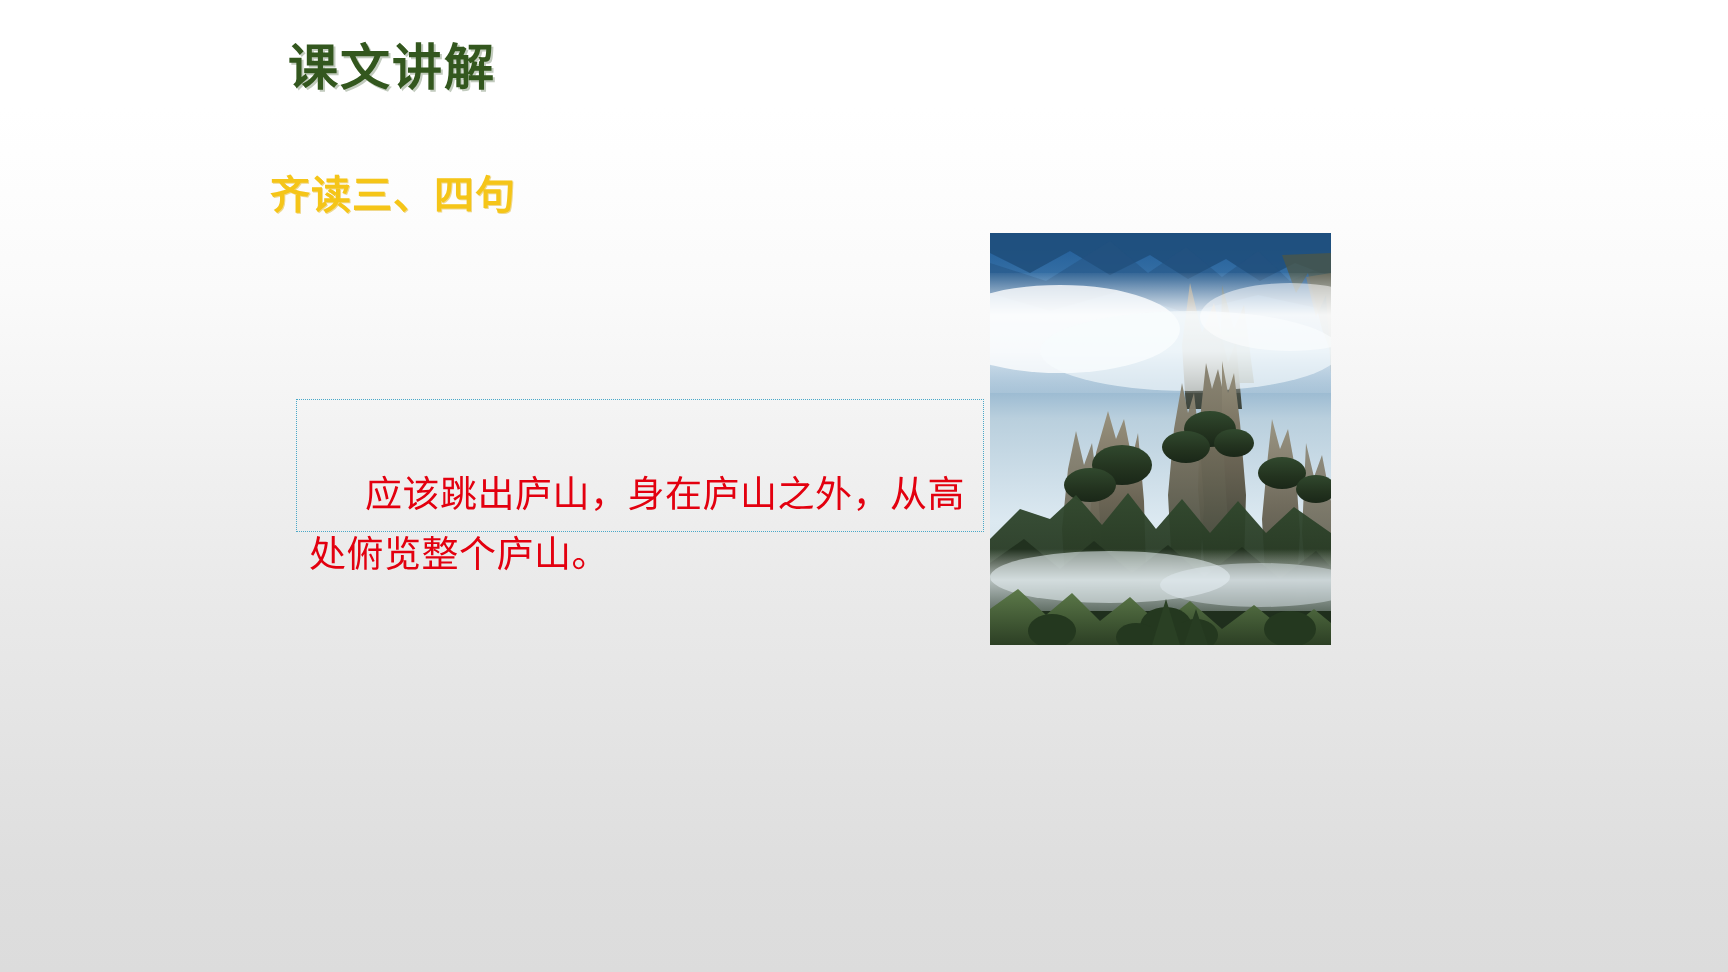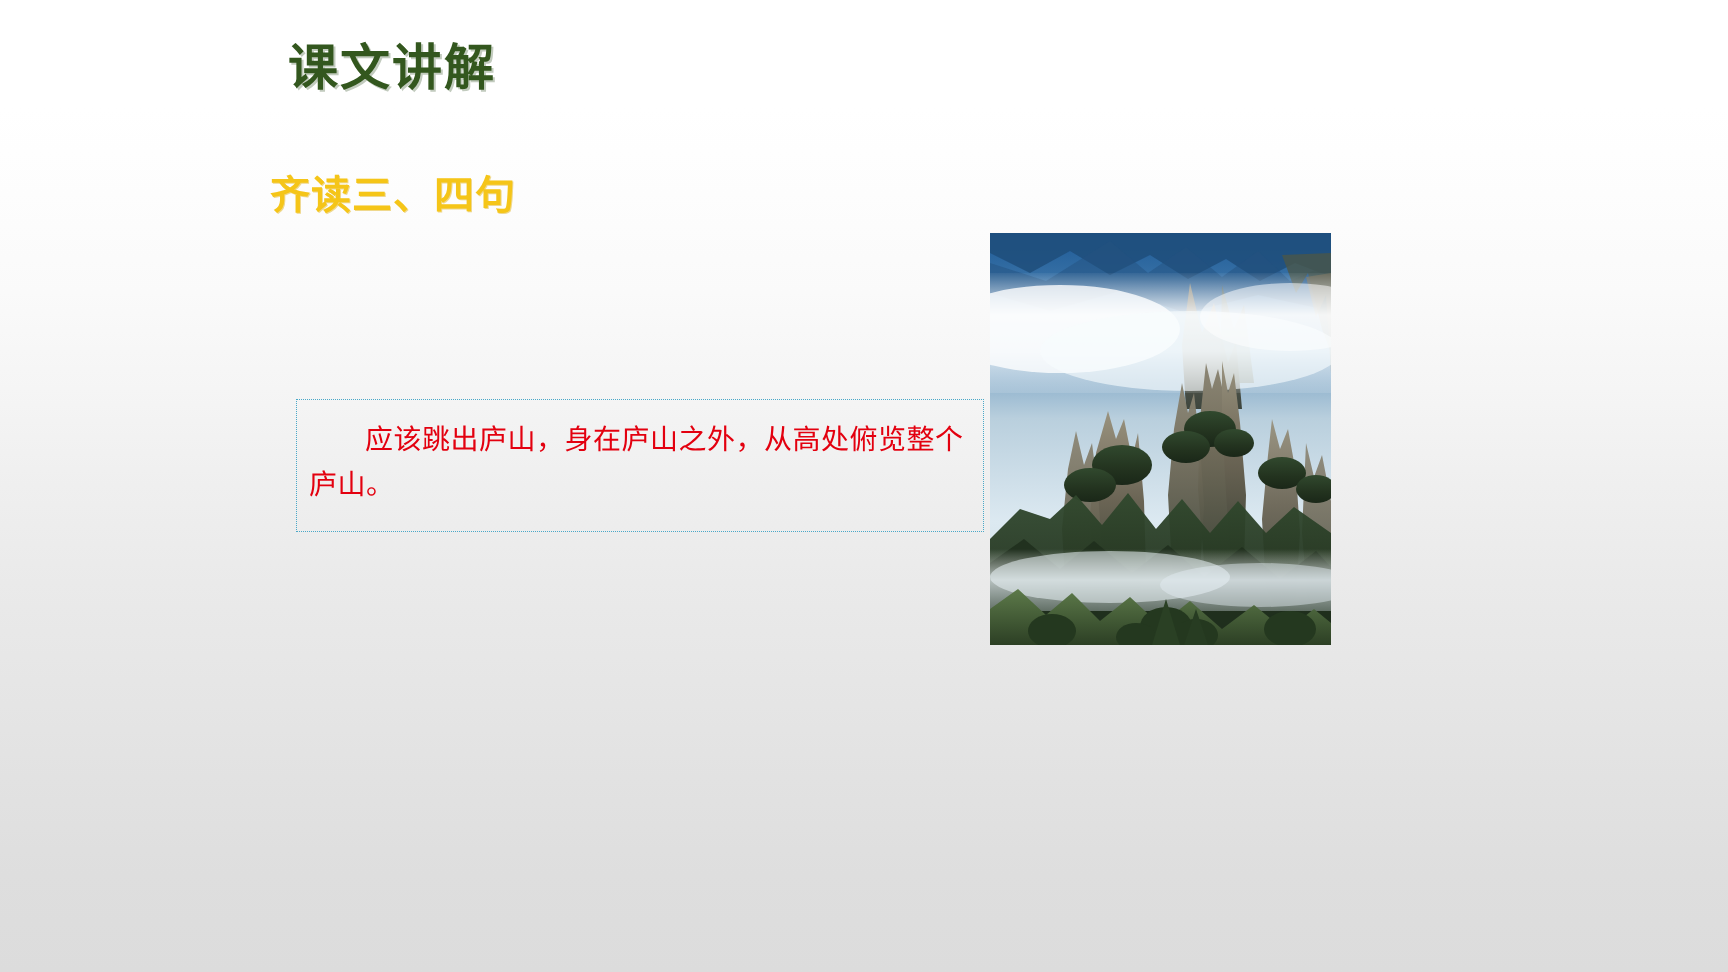--- a/index.html
+++ b/index.html
@@ -85,25 +85,26 @@
   }
 
   #answer-box {
     left: 296px;
     top: 399px;
     width: 688px;
     height: 133px;
     padding: 17px 8px 0 12px;
   }
   #answer-text {
-    font-size: 28px;
+    font-size: 37px;
     color: #e3000f;
     line-height: 1.62;
     text-indent: 56px;
     letter-spacing: 0.5px;
+    margin-top: 48px;
   }
 
   
   #mountain-photo {
     position: absolute;
     left: 990px;
     top: 233px;
     width: 341px;
     height: 412px;
     overflow: hidden;

